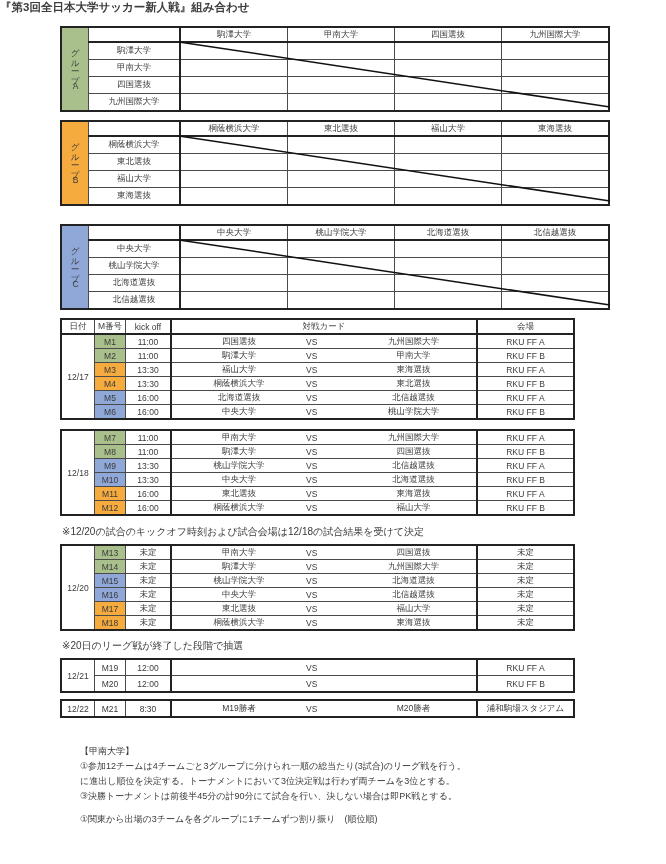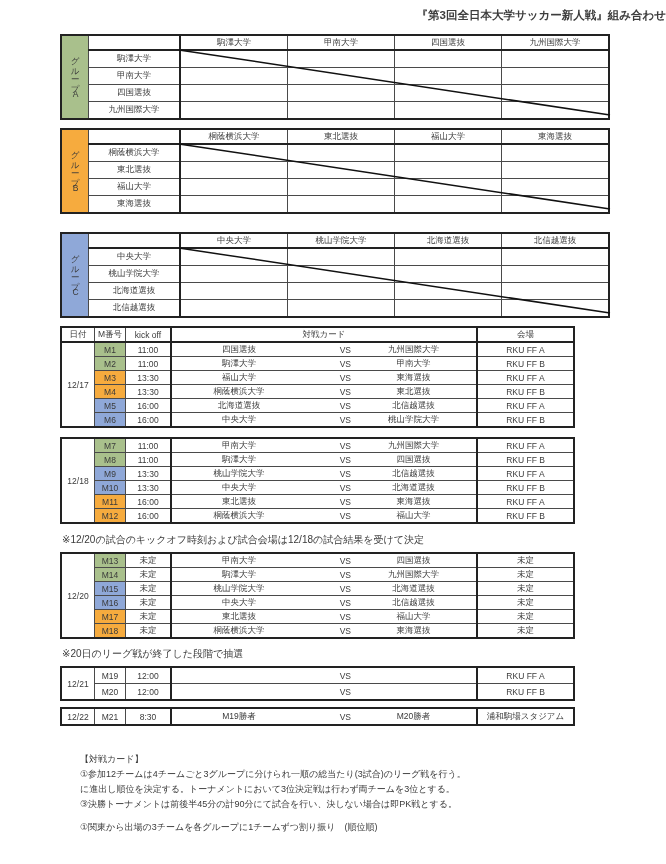--- a/index.html
+++ b/index.html
@@ -1,20 +1,20 @@
 <!DOCTYPE html>
 <html><head>
 <meta charset="utf-8">
 <style>
   html,body{margin:0;padding:0}
   body{
     width:666px;height:864px;background:#ffffff;overflow:hidden;
     font-family:"Liberation Sans","DejaVu Sans",sans-serif;color:#3a3a3a;
   }
-  .title{padding-top:8px;text-align:right;font-size:11.5px;font-weight:600;color:#3d3d3d}
+  .title{text-align:left;font-size:11.5px;font-weight:600;color:#3d3d3d}
 
   
   .gwrap{position:relative;margin-left:60px;margin-top:8px;width:552px}
   #groupA{margin-top:11px}
   #groupC{margin-top:18px}
   .gtable{border-collapse:collapse;table-layout:fixed;border:2px solid #222}
   .gtable td{border:1px solid #4a4a4a;padding:0;text-align:center;font-size:8.5px;height:16px;overflow:hidden;white-space:nowrap}
   .gtable tr.ghr td{height:13px}
   .g-label{width:26px}
   .g-team{width:90px}
@@ -27,21 +27,21 @@
   .thick-r{border-right:2px solid #222 !important}
   .diag{position:absolute;left:0;top:0;pointer-events:none}
   .diag line{stroke:#111;stroke-width:1.5}
 
   
   .stable{border-collapse:collapse;table-layout:fixed;border:2px solid #222;margin-left:60px}
   .stable td{border:1px solid #4a4a4a;padding:0;text-align:center;font-size:8.5px;height:13px;white-space:nowrap;overflow:hidden}
   .c-date{width:32px}.c-mno{width:30px}.c-ko{width:44px}.c-card{width:304px}.c-ven{width:95px}
   .card{display:flex;align-items:center}
   .card .h{width:134px;text-align:center}
-  .card .v{width:45px;text-align:right}
+  .card .v{width:45px;text-align:left}
   .card .a{width:125px;text-align:center}
   .tall td{height:15px}
   #t1217{margin-top:8px}
   #t1218{margin-top:9px}
   #t1222{margin-top:6px}
 
   .note{margin:9px 0 5px 62px;font-size:10px}
   #note2{margin-top:8px}
 
   
@@ -478,21 +478,21 @@
             <span class="v">VS</span>
             <span class="a">M20勝者</span>
           </div>
         </td>
     <td class="c-ven">浦和駒場スタジアム</td>
   </tr>
 </tbody>
   </table>
 
 <div class="rules" id="rules">
-  <div class="heading">【対戦カード】</div>
+  <div class="heading">【甲南大学】</div>
   <div>①参加12チームは4チームごと3グループに分けられ一順の総当たり(3試合)のリーグ戦を行う。</div>
   <div>に進出し順位を決定する。トーナメントにおいて3位決定戦は行わず両チームを3位とする。</div>
   <div>③決勝トーナメントは前後半45分の計90分にて試合を行い、決しない場合は即PK戦とする。</div>
 </div>
 
 <div class="rules" id="grouping">
   <div>①関東から出場の3チームを各グループに1チームずつ割り振り　(順位順)</div>
 
 </div>
 

